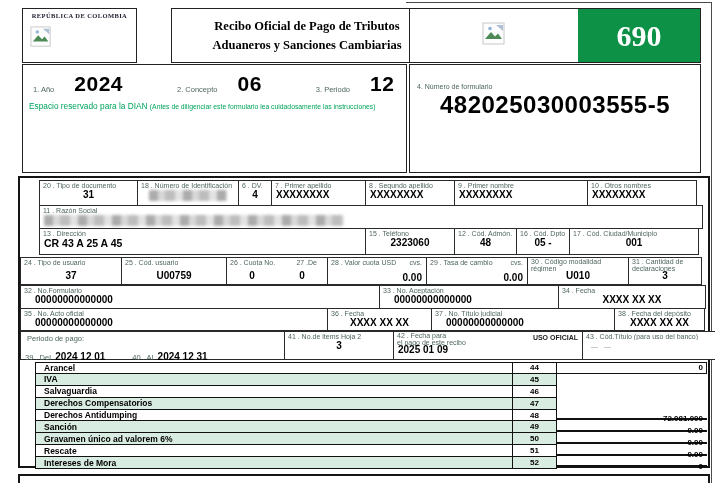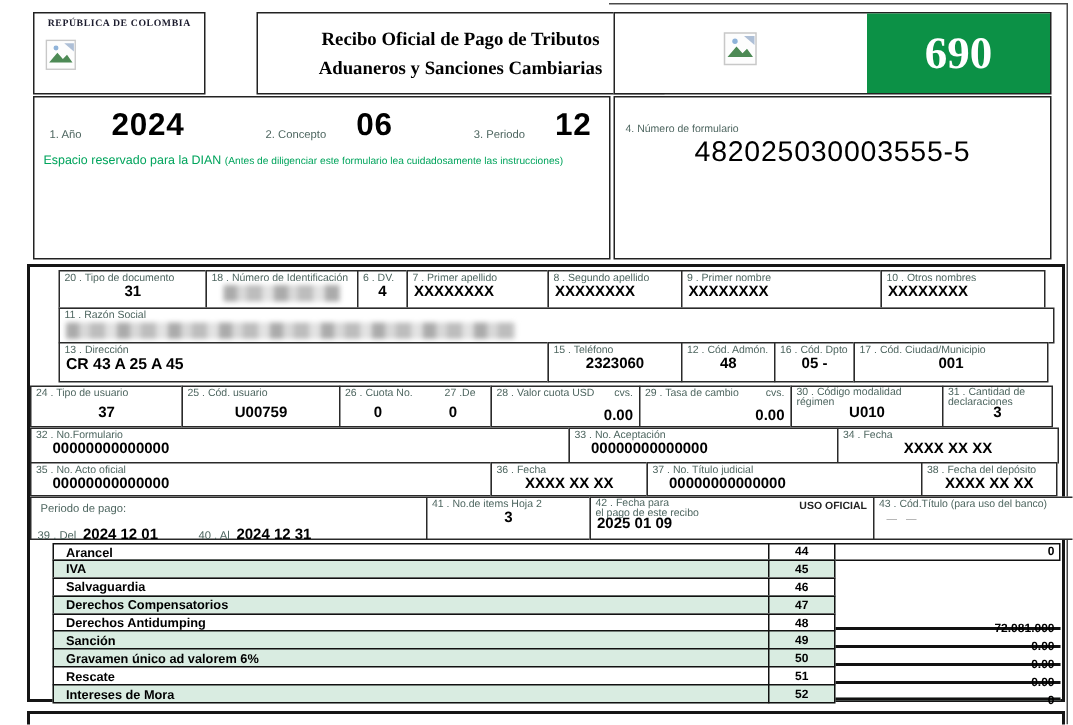--- a/index.html
+++ b/index.html
@@ -25,21 +25,21 @@
   .badge{font-family:"Liberation Serif",serif;font-weight:bold;font-size:30px;color:#fff;}
   
   .band2-left{left:22px;top:64px;width:385px;height:109px;}
   .band2-right{left:409px;top:64px;width:292px;height:109px;}
   .topfields{display:flex;align-items:flex-end;gap:20px;padding:8px 0 0 10px;}
   .lbl{font-size:7px;color:#4e6660;}
   .lbl2{font-size:7.5px;color:#4e6660;}
   .bignum{font-size:21px;font-weight:bold;line-height:1;letter-spacing:.5px;}
   .reserved{padding:7px 0 0 6px;font-size:8.3px;}
   .formnum-label{padding:18px 0 0 7px;}
-  .formnum-value{text-align:center;font-size:19px;font-weight:normal;letter-spacing:.5px;margin-top:1px;}
+  .formnum-value{text-align:center;font-size:24px;font-weight:bold;letter-spacing:.5px;margin-top:1px;}
   
   .main-box{left:18px;top:176px;width:692px;height:292px;}
   .frow{display:flex;position:absolute;}
   .cell{border:1px solid #2a2a2a;box-sizing:border-box;position:relative;background:#fff;margin-left:-1px;}
   .cell:first-child{margin-left:0;}
   .cell .lbl{display:block;padding:1px 0 0 3px;white-space:nowrap;overflow:hidden;}
   .val{font-weight:bold;font-size:10px;}
   .vcenter{text-align:center;}
   .vleft{padding-left:4px;}
   .zeros{font-weight:bold;font-size:10px;padding-left:14px;}

